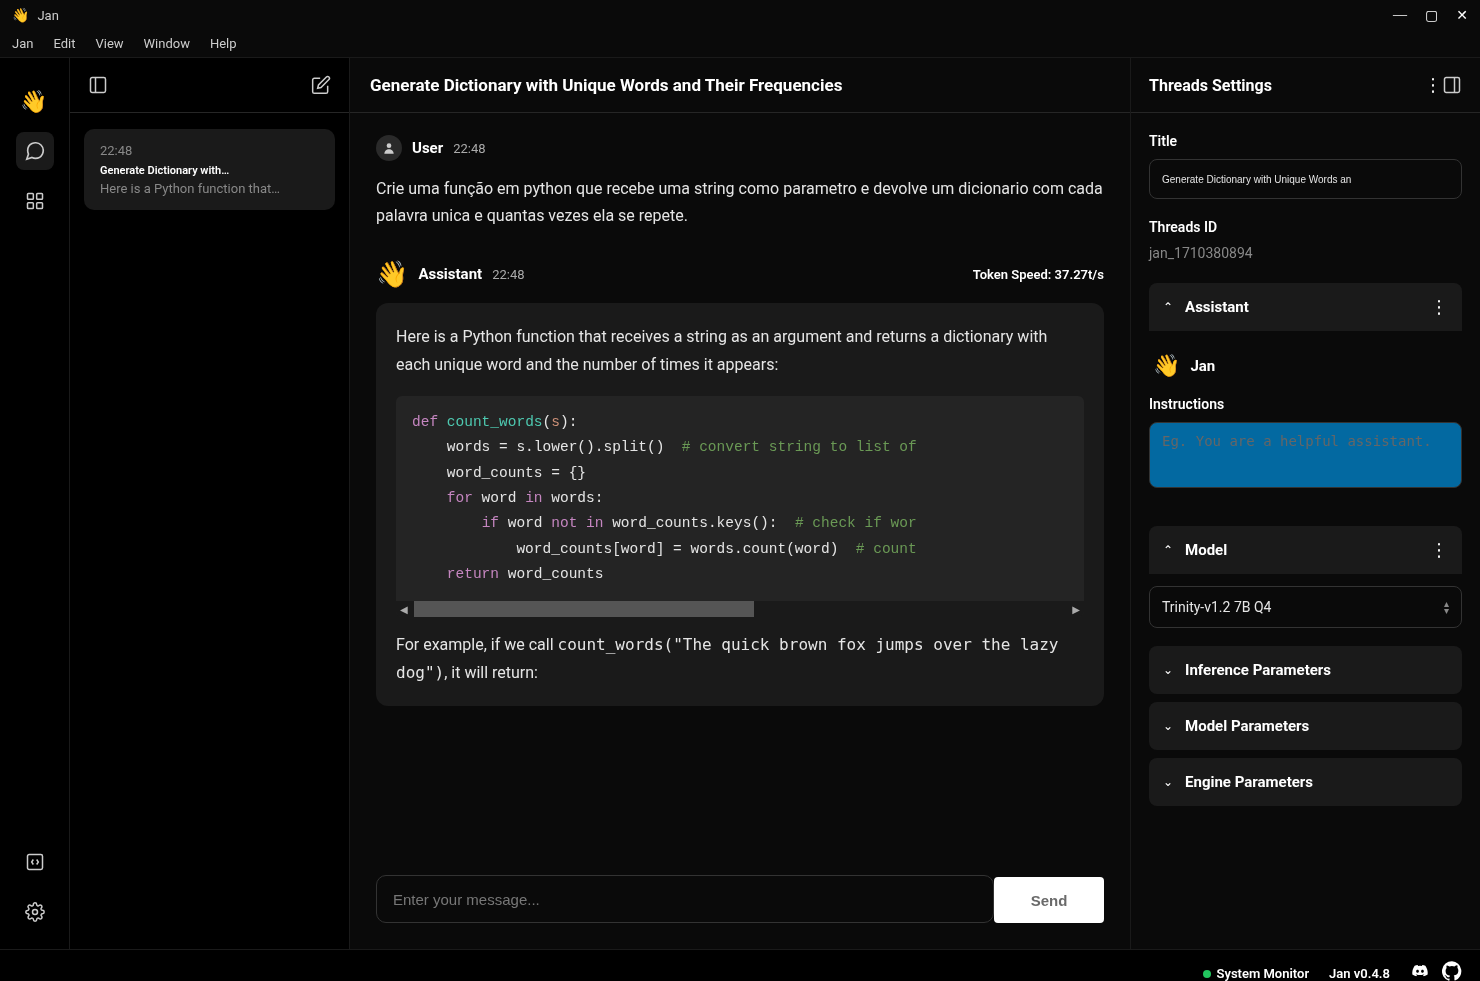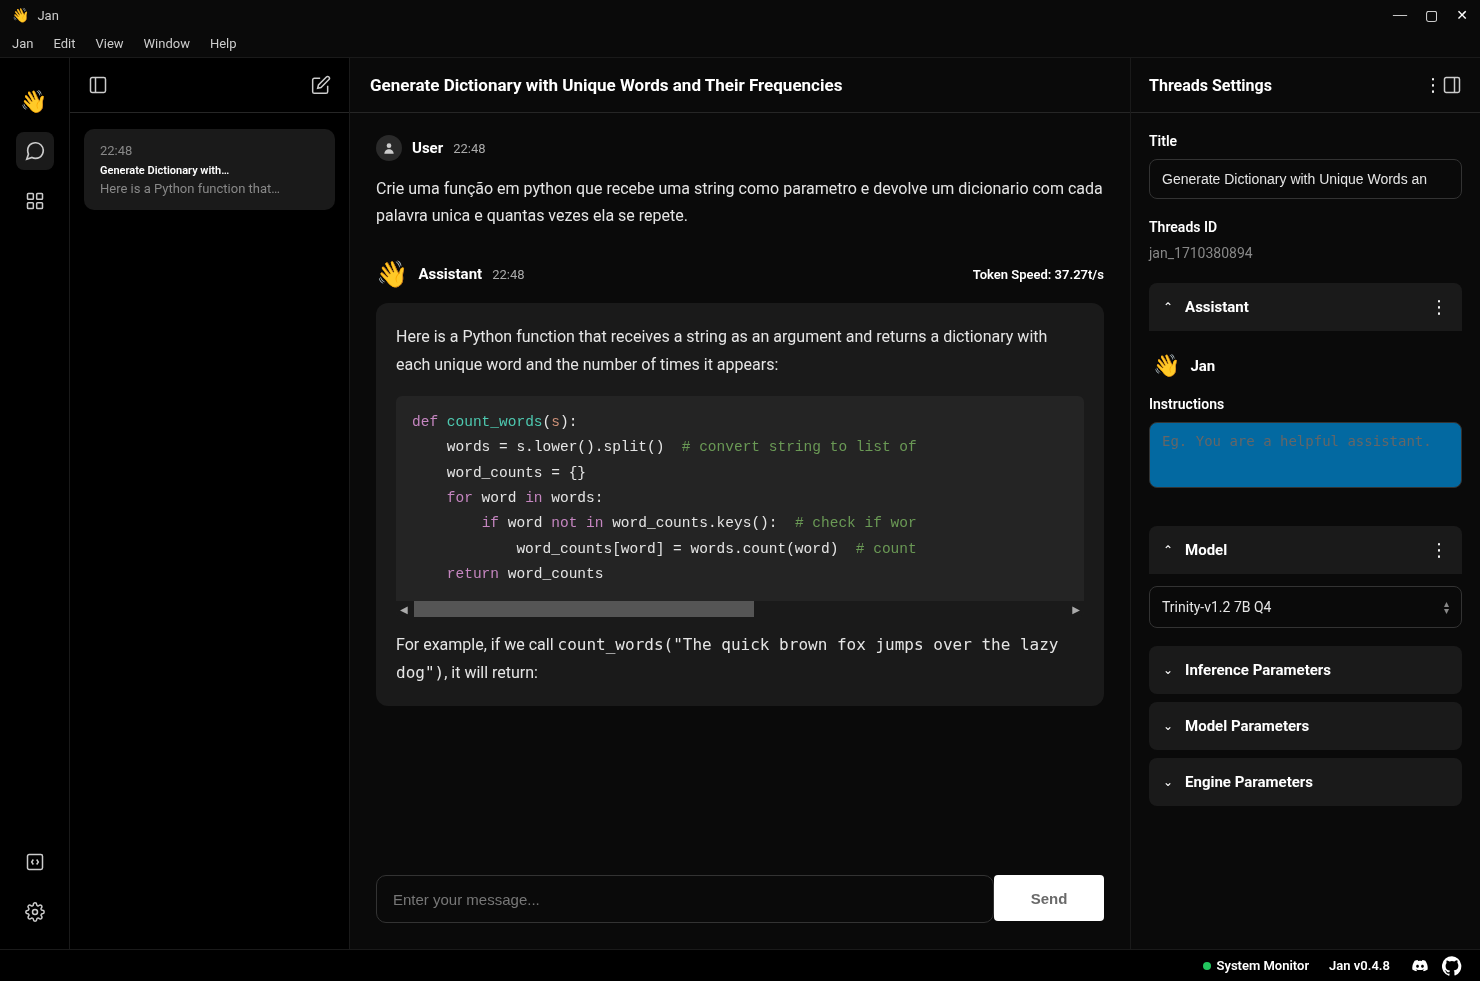--- a/index.html
+++ b/index.html
@@ -42,45 +42,45 @@
 .codeblock{background:#242424;border-radius:6px;margin:18px 0 8px 0;overflow:hidden}
 .codeblock pre{padding:14px 16px;font-family:"Consolas","Courier New",monospace;font-size:14.5px;line-height:1.75;overflow-x:hidden;white-space:pre;color:#e5e5e5}
 .codeblock .scrollbar{height:16px;background:#1a1a1a;display:flex;align-items:center;position:relative}
 .codeblock .scroll-thumb{position:absolute;left:18px;height:16px;width:340px;background:#555}
 .codeblock .scroll-arrow{font-size:10px;color:#aaa;padding:0 4px}
 .codeblock .scroll-arrow.right{margin-left:auto}
 .kw{color:#c586c0}
 .fn{color:#4ec9b0}
 .str{color:#ce9178}
 .cm{color:#6a9955}
-.input-row{display:flex;gap:0;padding:16px 26px 26px 26px;align-items:flex-start}
+.input-row{display:flex;gap:0;padding:16px 26px 26px 26px;align-items:flex-end}
 .msg-input{flex:1;background:#0a0a0a;border:1px solid #333;border-radius:10px;height:48px;padding:0 16px;color:#e5e5e5;font-size:15px}
 .msg-input::placeholder{color:#777}
 .send-btn{width:110px;height:46px;background:#fff;border:none;border-radius:4px;color:#6a6a6a;font-size:15px;font-weight:600;cursor:default}
 .right-panel{width:350px;background:#0a0a0a;border-left:1px solid #1a1a1a;display:flex;flex-direction:column}
 .right-header{height:55px;display:flex;align-items:center;padding:0 18px;border-bottom:1px solid #262626}
 .right-header-title{font-size:16px;font-weight:700;color:#fff;flex:1}
 .right-header svg{margin-left:12px}
 .settings-body{flex:1;overflow-y:auto;padding:20px 18px}
 .settings-label{font-size:14px;font-weight:600;color:#fff;margin-bottom:10px}
-.settings-input{width:100%;background:#0a0a0a;border:1px solid #333;border-radius:8px;height:40px;padding:0 12px;color:#e5e5e5;font-size:14px;margin-bottom:20px}
+.settings-input{width:100%;background:#0a0a0a;border:1px solid #333;border-radius:8px;height:40px;padding:0 12px;color:#e5e5e5;font-size:10px;margin-bottom:20px}
 .settings-val{font-size:14px;color:#888;margin-bottom:22px}
 .accordion{background:#1a1a1a;border-radius:8px;height:48px;display:flex;align-items:center;padding:0 14px;margin-bottom:8px;cursor:default}
 .accordion.open{margin-bottom:0;border-radius:8px 8px 0 0}
 .acc-caret{margin-right:12px;font-size:12px;color:#fff}
 .acc-title{font-size:15px;font-weight:700;color:#fff;flex:1}
 .kebab{font-size:18px;color:#fff;line-height:0.4}
 .acc-content{padding:12px 0 18px 0}
 .jan-row{display:flex;align-items:center;gap:10px;padding:10px 4px 18px 4px}
 .jan-name{font-size:15px;font-weight:700;color:#fff}
 .textarea{width:100%;background:#0369a1;border:1px solid #333;border-radius:8px;height:66px;padding:10px 12px;color:#e5e5e5;font-size:14px;resize:none;margin-bottom:16px}
 .textarea::placeholder{color:#666}
 .dropdown{width:100%;background:#0a0a0a;border:1px solid #333;border-radius:8px;height:42px;padding:0 12px;color:#e5e5e5;font-size:14px;display:flex;align-items:center;margin:12px 0 18px 0}
 .dropdown-caret{margin-left:auto;font-size:10px;color:#888;display:flex;flex-direction:column;line-height:0.7}
-.statusbar{height:32px;background:#000;border-top:1px solid #1a1a1a;display:flex;align-items:center;justify-content:flex-end;padding:0 18px;gap:20px}
+.statusbar{height:32px;background:#000;border-top:1px solid #1a1a1a;display:flex;align-items:flex-end;justify-content:flex-end;padding:0 18px;gap:20px}
 .status-item{display:flex;align-items:center;gap:6px;font-size:13px;color:#fff;font-weight:600}
 .status-dot{width:8px;height:8px;border-radius:50%;background:#22c55e}
 .status-icons{display:flex;gap:12px;align-items:center}
 </style>
 </head>
 <body>
 
 <div class="titlebar">
   <div class="titlebar-left">
     <span class="wave-emoji">👋</span>

